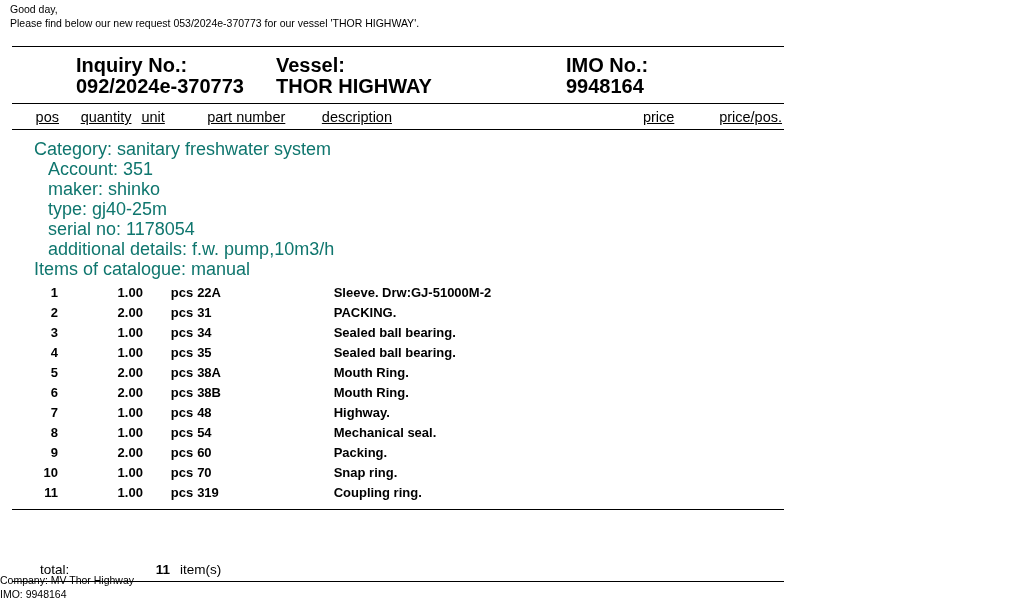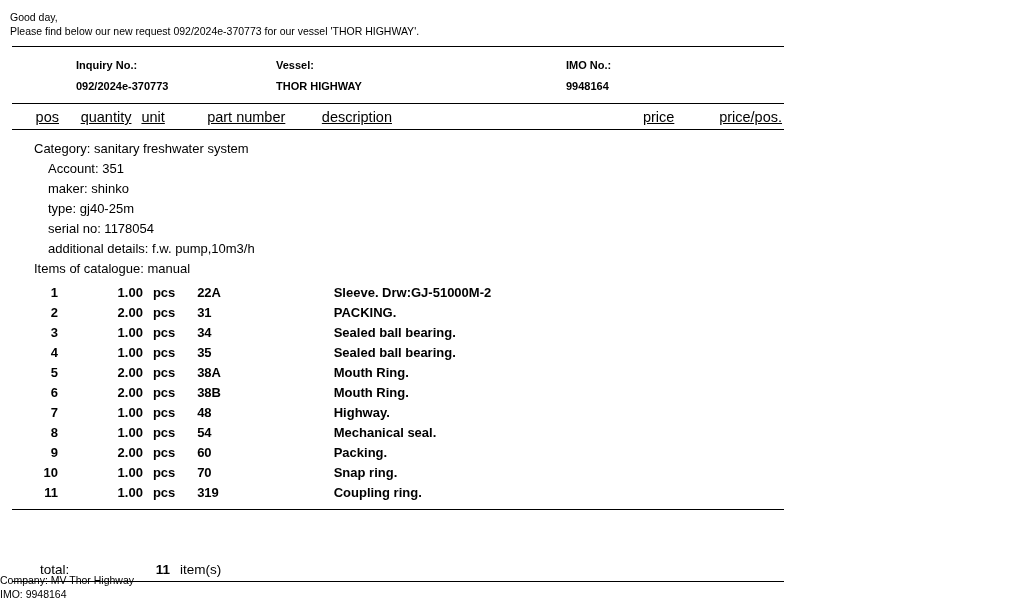--- a/index.html
+++ b/index.html
@@ -18,21 +18,21 @@
   .page {
     position: relative;
     width: 1024px;
     height: 604px;
     background: #ffffff;
   }
   
   .intro {
     position: absolute;
     left: 10px;
-    top: 10px;
+    top: 2px;
     font-size: 10.5px;
     line-height: 14px;
     color: #000000;
   }
   .intro div {
     white-space: nowrap;
   }
   
   .doc {
     position: absolute;
@@ -45,21 +45,21 @@
     height: 0;
     font-size: 0;
     line-height: 0;
   }
   
   .header-block {
     display: flex;
     padding: 8px 0 6px 0;
   }
   .header-col {
-    font-size: 11px;
+    font-size: 20px;
     font-weight: bold;
     line-height: 21px;
   }
   .hc-inquiry { width: 200px; padding-left: 64px; }
   .hc-vessel  { width: 290px; }
   .hc-imo     { width: 210px; }
   .header-col .lbl { display: block; }
   .header-col .val { display: block; }
   
   .colhead {
@@ -72,41 +72,41 @@
   .ch-pos      { width: 48px; text-align: right; }
   .ch-qty      { width: 74px; text-align: right; padding-right: 6px;}
   .ch-unit     { width: 42px; text-align: left; padding-left: 4px;}
   .ch-part     { width: 130px; text-align: center; }
   .ch-desc     { width: 250px; padding-left: 12px; }
   .ch-price    { width: 110px; text-align: right; }
   .ch-pricepos { width: 110px; text-align: right; padding-right: 2px;}
   
   .meta {
     padding-top: 9px;
-    color: #000000;
-    font-size: 13px;
+    color: #0f766e;
+    font-size: 18px;
     line-height: 20px;
   }
   .meta .m0 { padding-left: 22px; }
   .meta .m1 { padding-left: 36px; }
   
   .items {
     padding-top: 4px;
     padding-bottom: 6px;
   }
   .item-row {
     display: flex;
     align-items: baseline;
     font-size: 13px;
     font-weight: bold;
     line-height: 20px;
   }
   .it-pos   { width: 48px; text-align: right; padding-right: 14px; }
   .it-qty   { width: 74px; text-align: right; padding-right: 6px; }
-  .it-unit  { width: 42px; text-align: left; padding-left: 4px;}
+  .it-unit  { width: 42px; text-align: right; padding-left: 4px;}
   .it-part  { width: 130px; text-align: left; padding-left: 4px;}
   .it-desc  { width: 250px; padding-left: 12px; }
   .it-price { width: 110px; text-align: right; }
   .it-pp    { width: 110px; text-align: right; }
   
   .totals {
     display: flex;
     align-items: baseline;
     font-size: 13.5px;
     padding: 6px 0 4px 0;
@@ -125,21 +125,21 @@
   }
   .footer div { white-space: nowrap; }
 </style>
 </head>
 <body>
 
 <div class="page">
 
   <div class="intro">
     <div>Good day,</div>
-    <div>Please find below our new request 092/2024e-370773 for our vessel 'THOR HIGHWAY'.</div>
+    <div>Please find below our new request 053/2024e-370773 for our vessel 'THOR HIGHWAY'.</div>
   </div>
 
   <div class="doc">
 
     <div class="rule"></div>
 
     <div class="header-block">
       <div class="header-col hc-inquiry">
         <span class="lbl">Inquiry No.:</span>
         <span class="val">092/2024e-370773</span>

